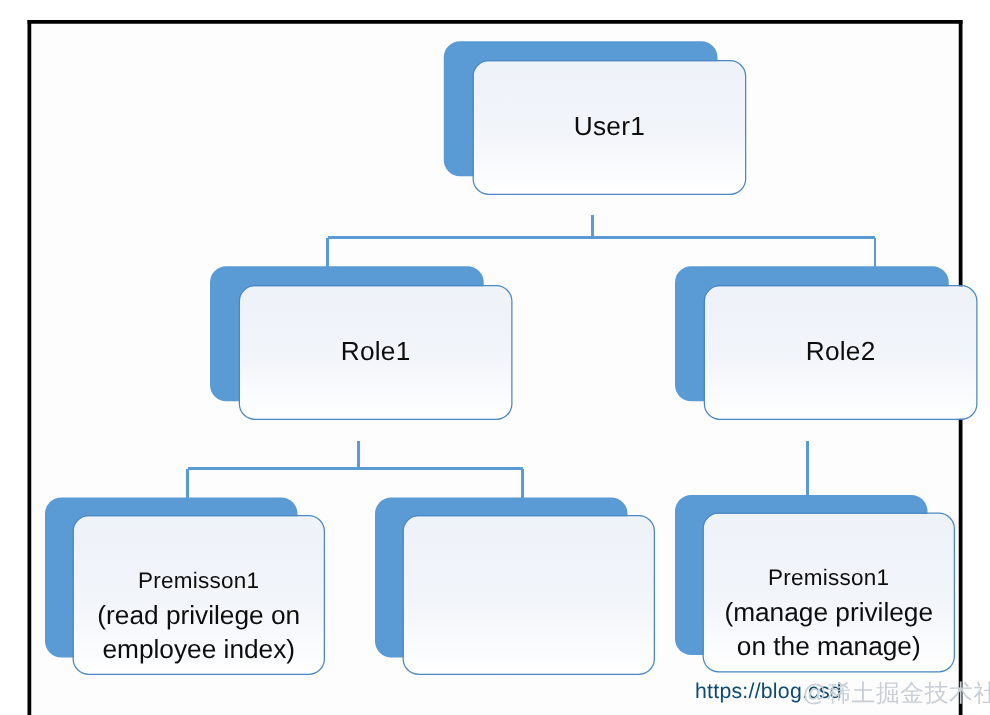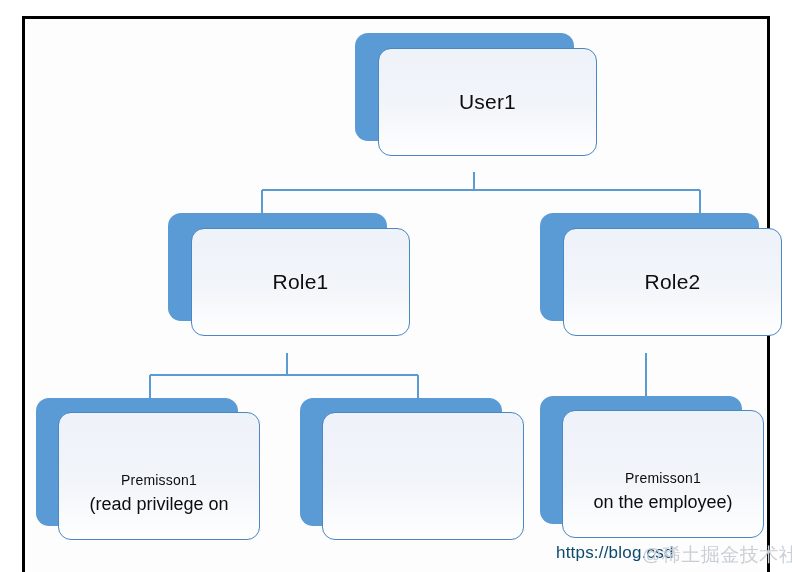--- a/index.html
+++ b/index.html
@@ -85,26 +85,26 @@
   }
 
   .title {
     font-size: 21px;
     color: #0d0d0d;
     line-height: 1.15;
     letter-spacing: 0.2px;
     text-align: center;
   }
   .node.perm .title {
-    font-size: 14px;
+    font-size: 18px;
     margin-bottom: 5px;
     margin-top: 36px;
   }
   .sub {
-    font-size: 18px;
+    font-size: 21px;
     color: #0d0d0d;
     line-height: 1.28;
     padding: 0 6px;
   }
 
   
   #watermark {
     position: absolute;
     left: 540px;
     top: 542px;
@@ -177,34 +177,36 @@
     <div class="front">
       <div class="title">Role2</div>
     </div>
   </div>
 
   <div class="node perm" style="left:36px; top:398px;">
     <div class="shadow"></div>
     <div class="front">
       <div class="title">Premisson1</div>
       <div class="sub">(read privilege on</div>
+      <div class="sub">employee index)</div>
     </div>
   </div>
 
   <div class="node perm" style="left:300px; top:398px;">
     <div class="shadow"></div>
     <div class="front">
     </div>
   </div>
 
   <div class="node perm" style="left:540px; top:396px;">
     <div class="shadow"></div>
     <div class="front">
       <div class="title">Premisson1</div>
-      <div class="sub">on the employee)</div>
+      <div class="sub">(manage privilege</div>
+      <div class="sub">on the manage)</div>
     </div>
   </div>
 
   <div id="watermark">
     <div id="wm-url">https://blog.csd</div>
     <div id="wm-cn">@稀土掘金技术社区</div>
   </div>
 
 </div>
 

